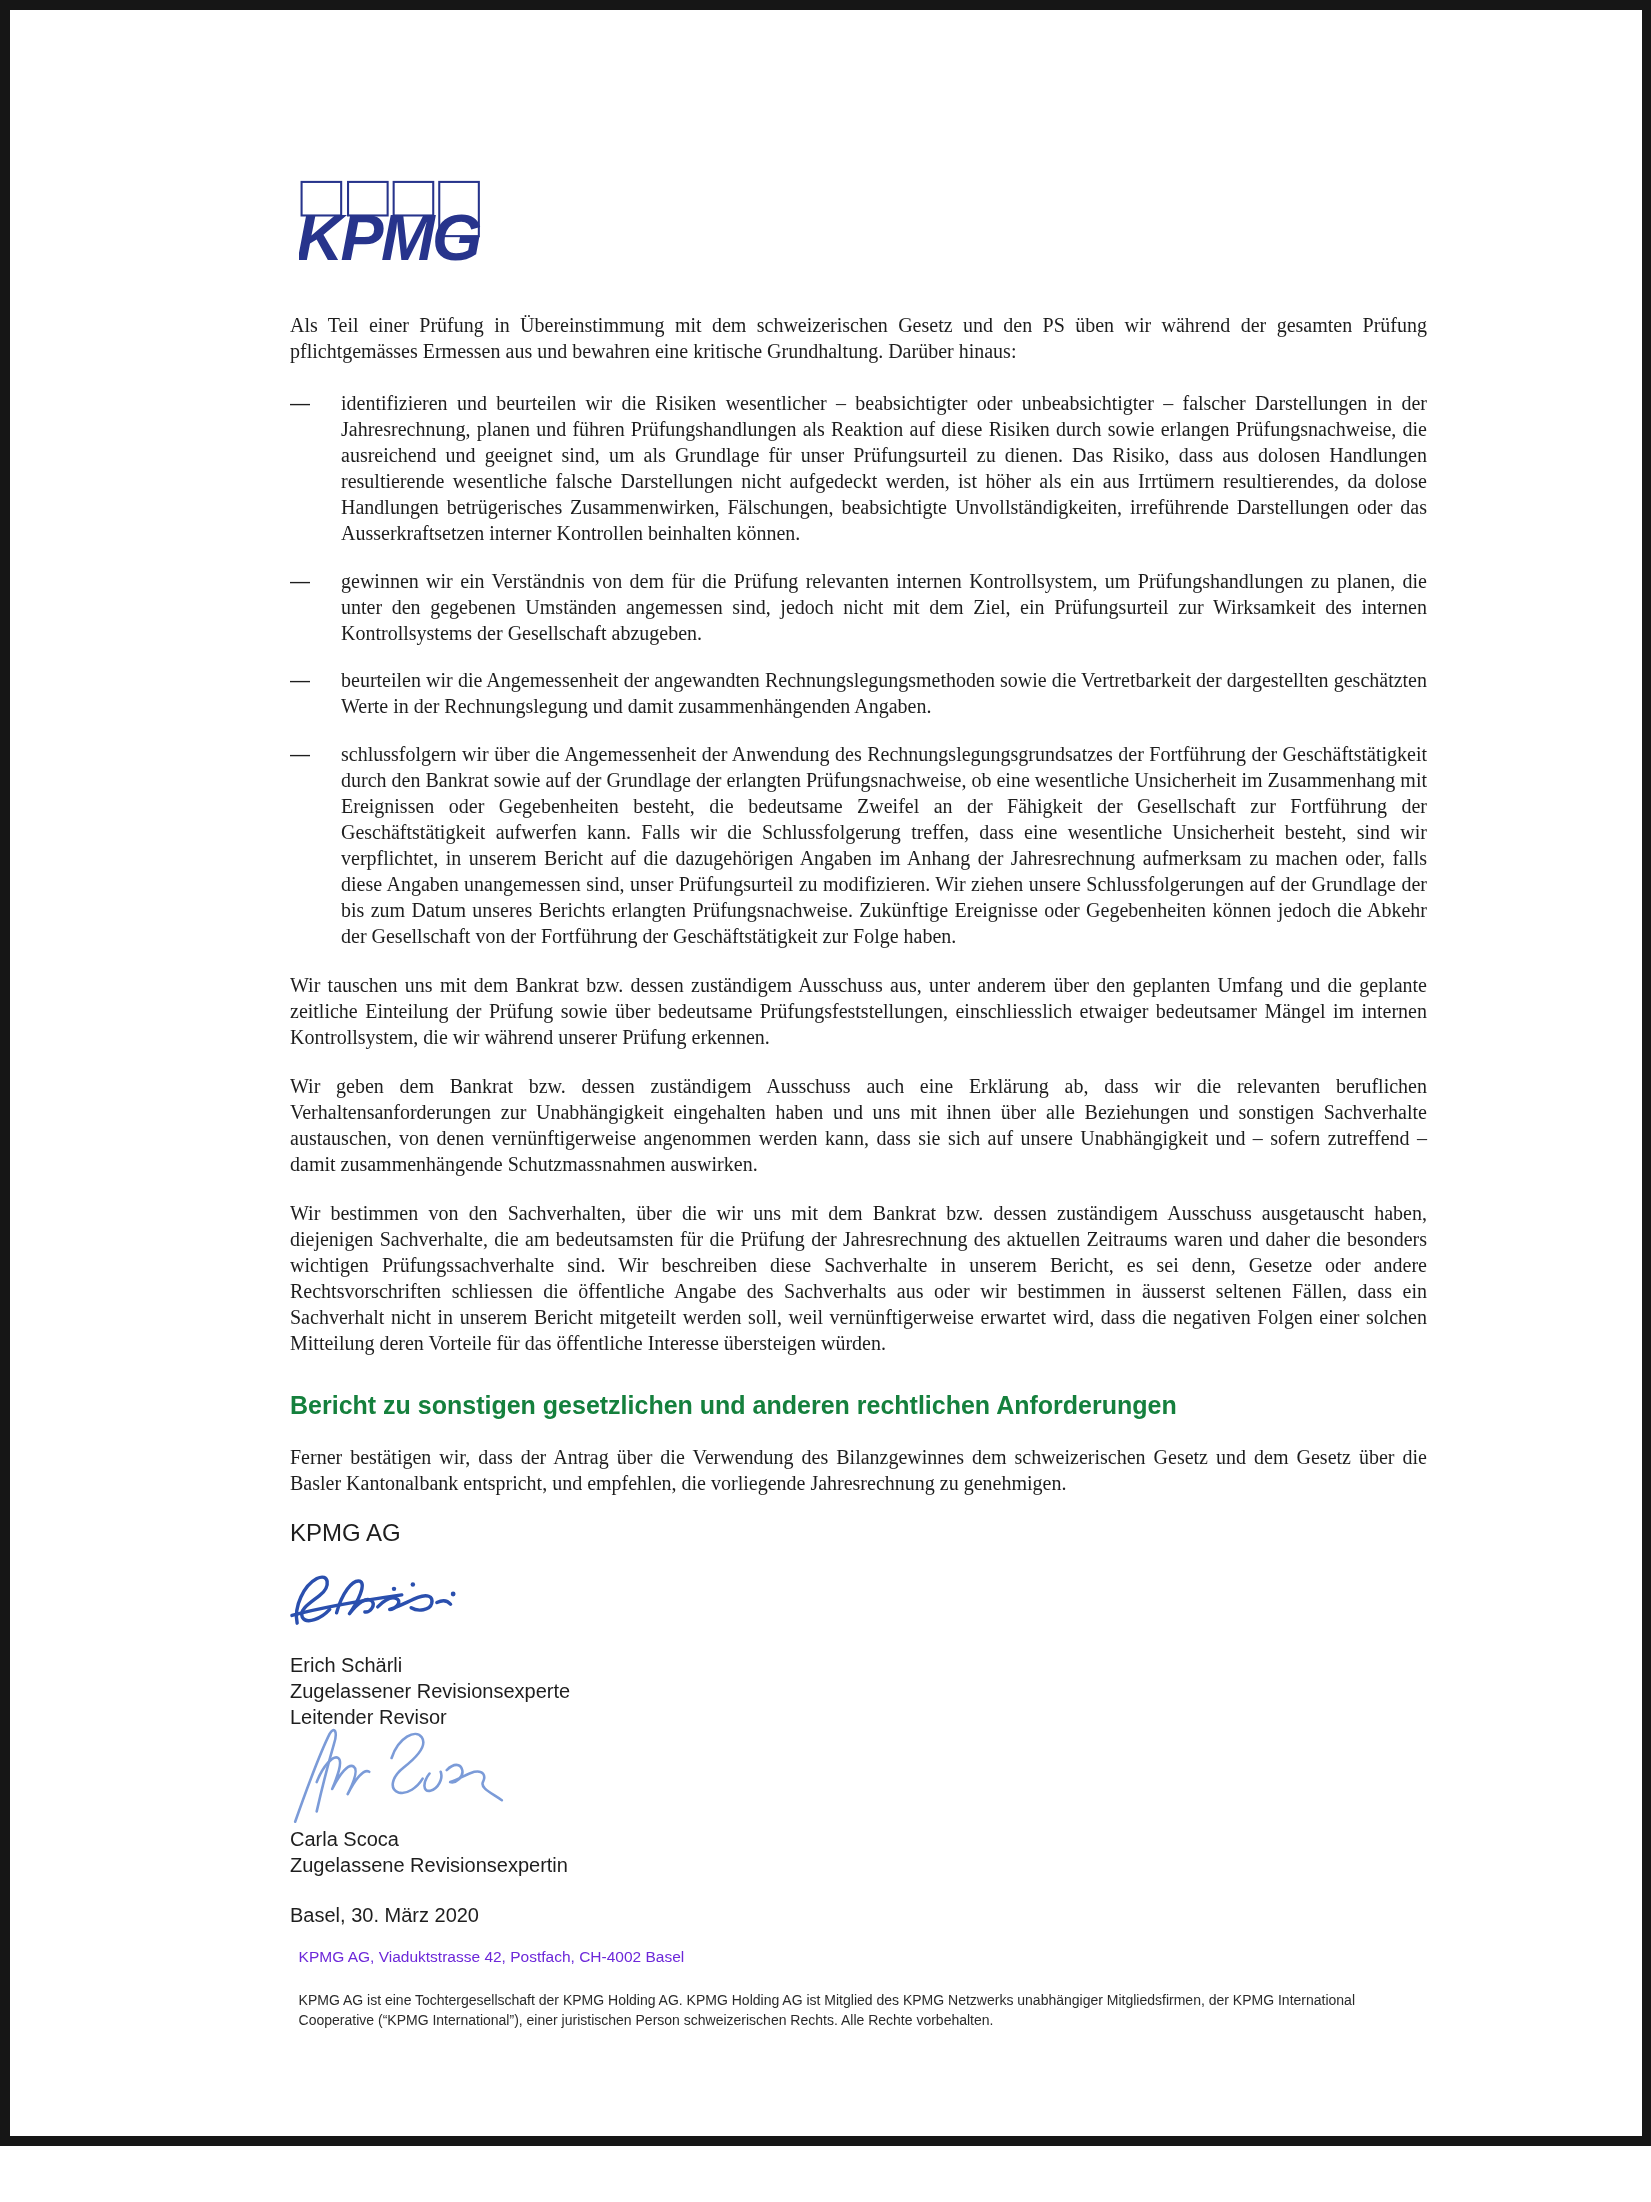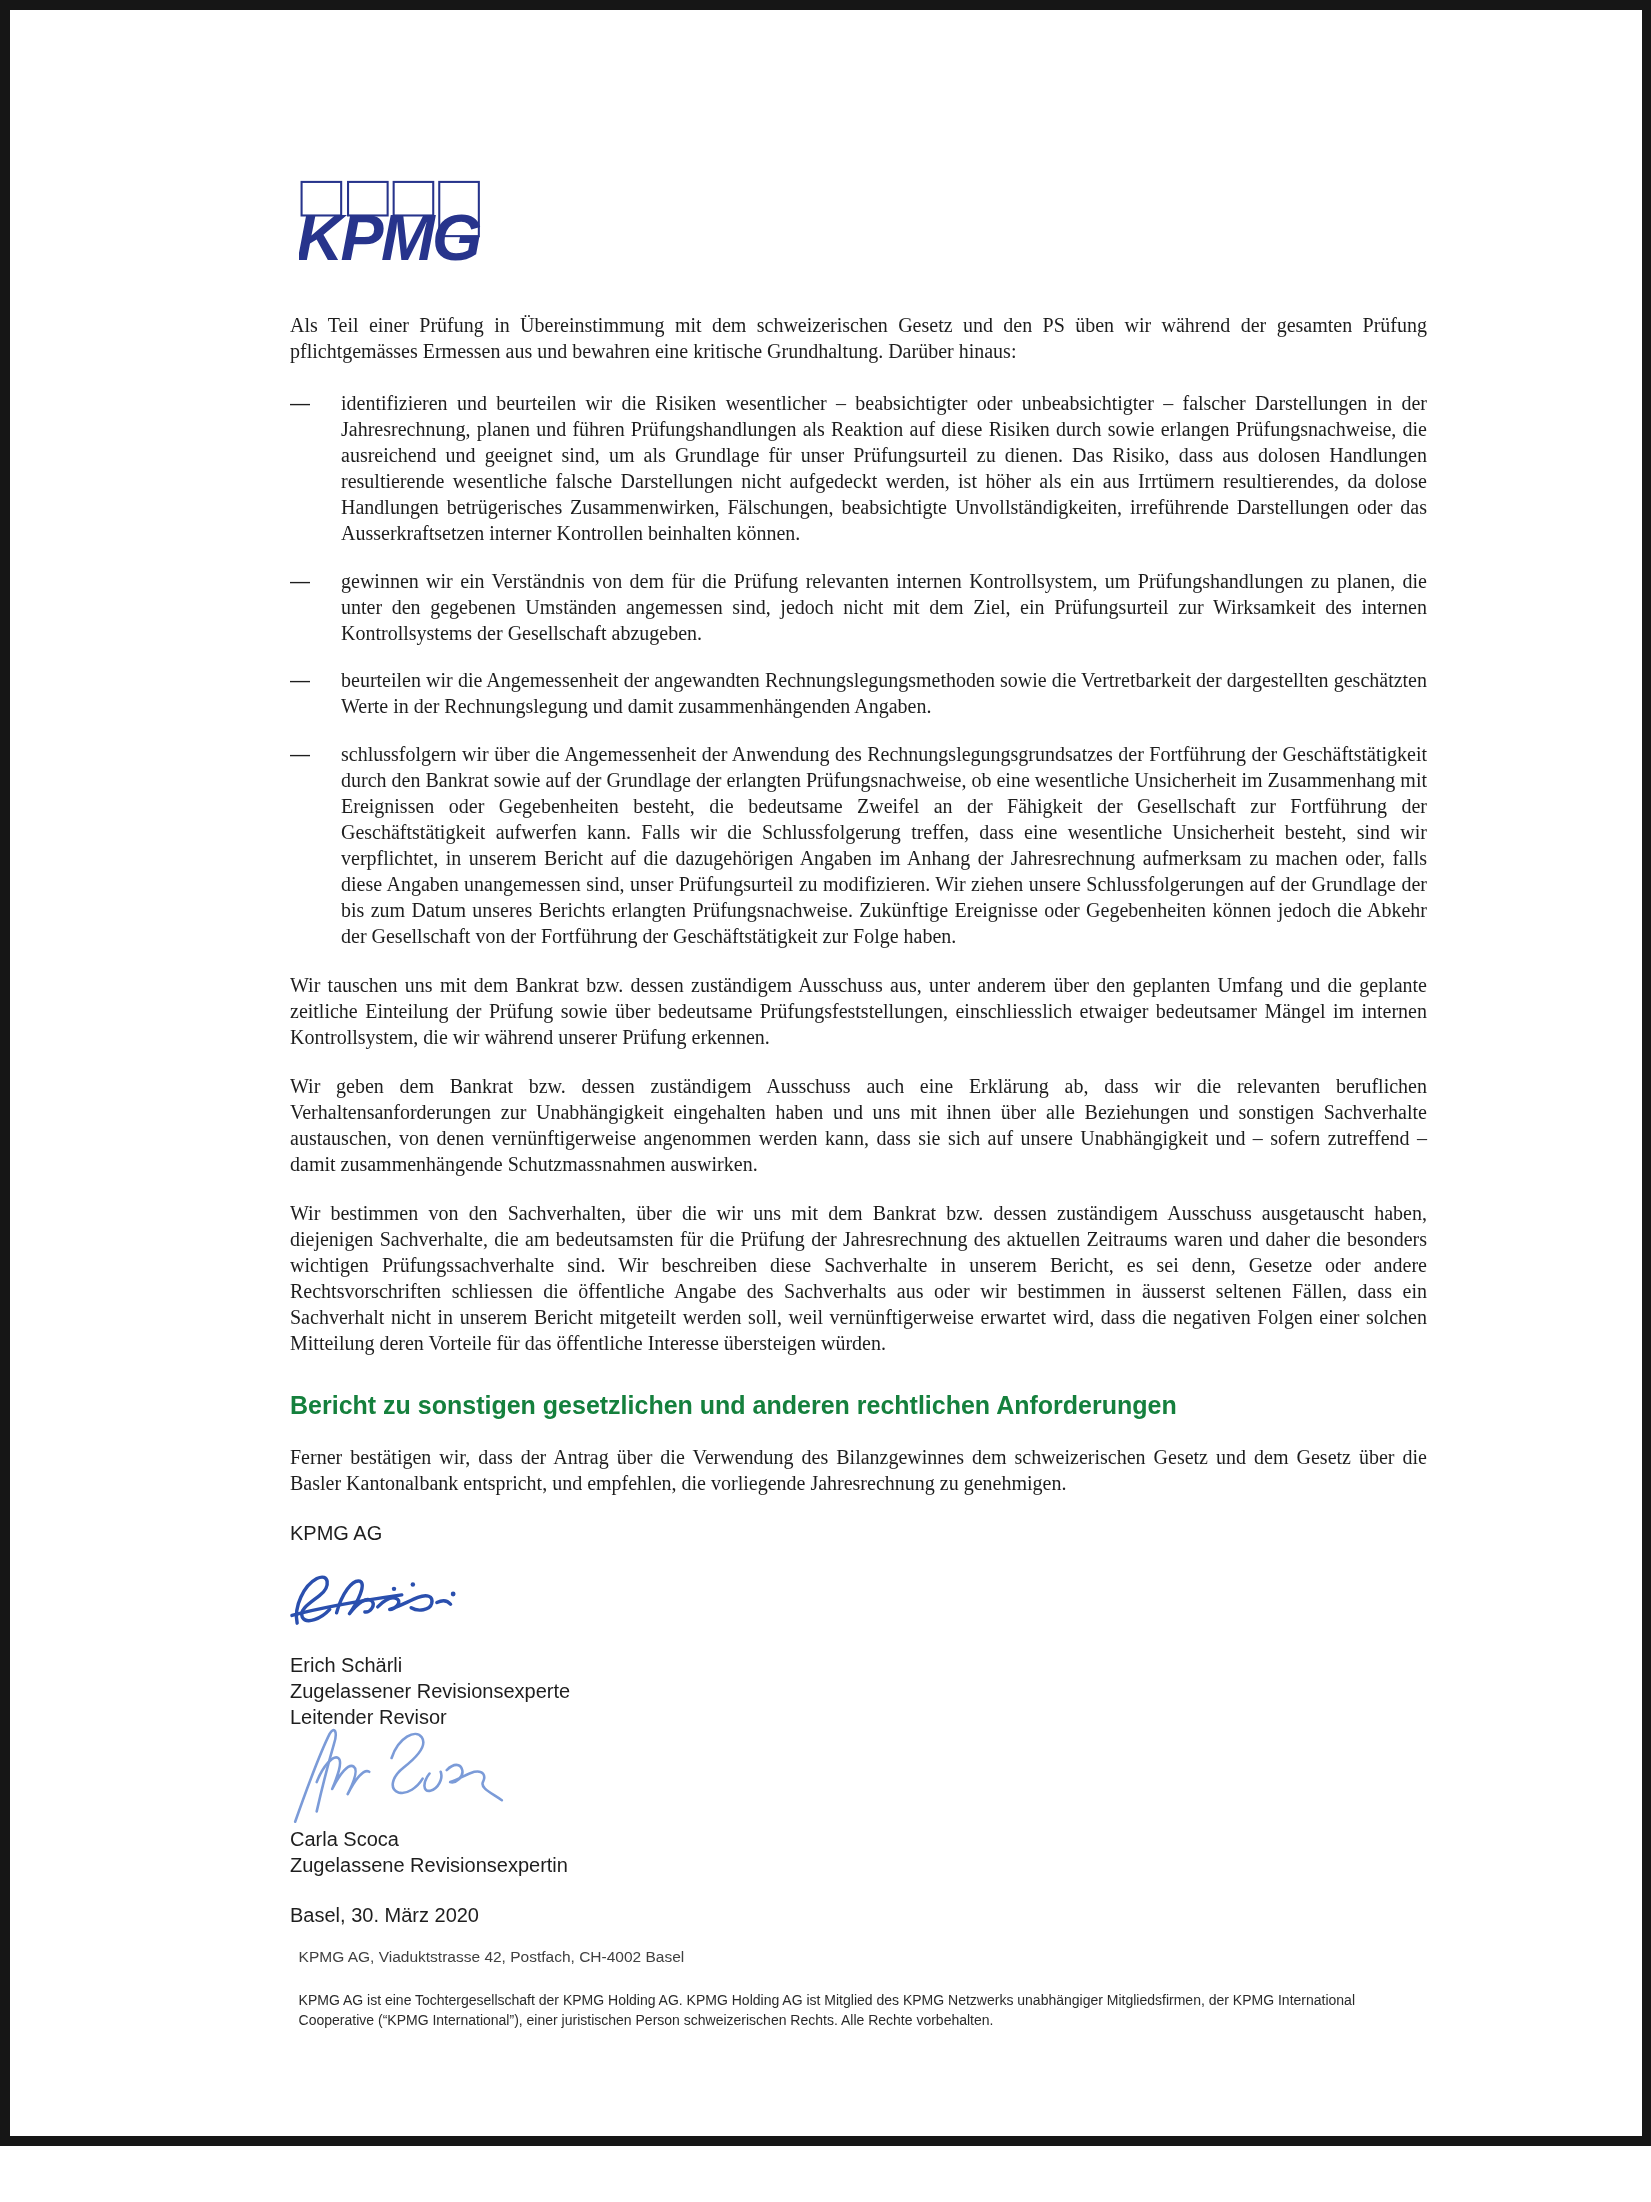--- a/index.html
+++ b/index.html
@@ -13,30 +13,30 @@
   .logo text{font-family:"Liberation Sans","DejaVu Sans",sans-serif;}
   p{margin:0;}
   .body{font-size:20px;line-height:26px;text-align:justify;font-family:Liberation Serif, serif;}
   .mt{margin-top:23px;}
   .bullets{margin-top:26px;}
   .bullet{display:flex;margin-top:21.5px;}
   .bullet:first-child{margin-top:0;}
   .dash{width:51px;flex:none;font-size:20px;line-height:26px;}
   .btext{flex:1;}
   .heading{font-size:25px;line-height:31px;font-weight:bold;margin:34px 0 0 0;}
-  .firm{margin-top:24px;font-size:20px;line-height:26px;}
+  .firm{margin-top:24px;font-size:24px;line-height:26px;}
   .sigrow{display:flex;margin-top:10.3px;flex-direction:column;}
   .sigcol1{width:574px;}
   .sigcol2{flex:1;}
   .sigbox{height:96px;position:relative;}
   .sigbox svg{position:absolute;left:0;bottom:3.4px;}
   .sig2 svg{bottom:-1.7px;}
   .name,.title{font-size:20px;line-height:26px;}
   .date{margin-top:24px;font-size:20px;line-height:26px;}
-  .address{margin-top:19px;margin-left:8.6px;font-size:15.5px;line-height:20.6px;color:#404040;}
+  .address{margin-top:19px;margin-left:8.6px;font-size:15.5px;line-height:20.6px;color:#6d28d9;}
   .legal{margin-top:22.4px;margin-left:8.6px;width:1071px;font-size:14px;line-height:20px;color:#2a2a2a;}
 </style>
 </head>
 <body>
 
 <div class="page">
   <div class="content">
 
     <div class="logo">
       <svg width="185" height="83" viewBox="0 0 215 96">

